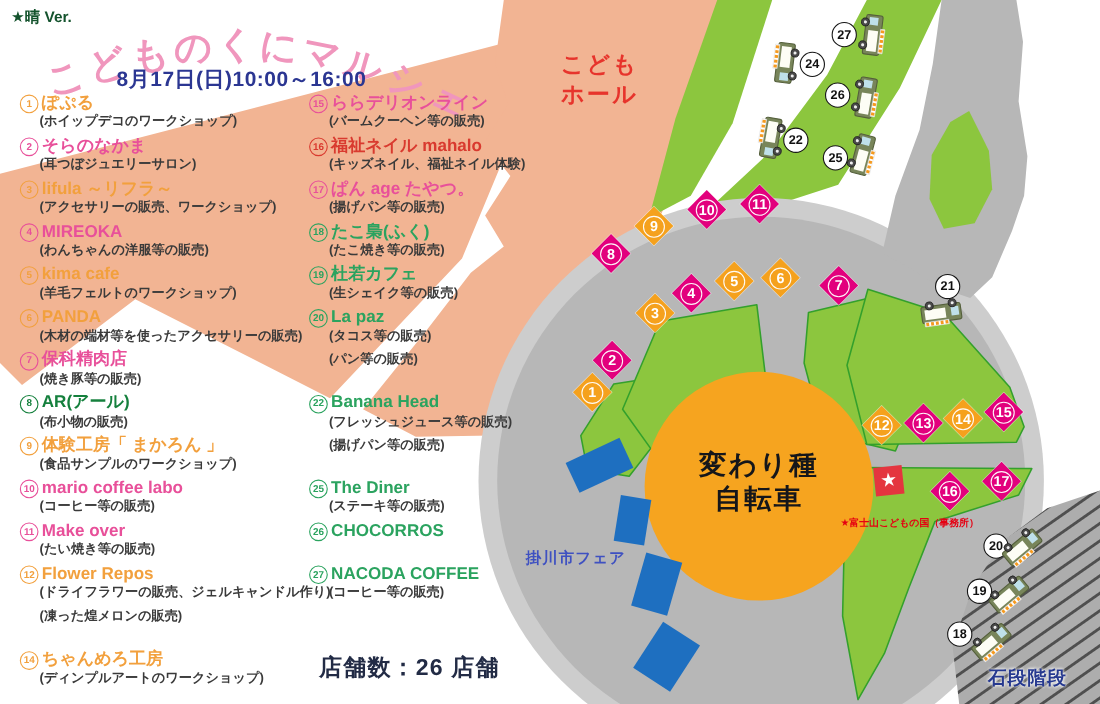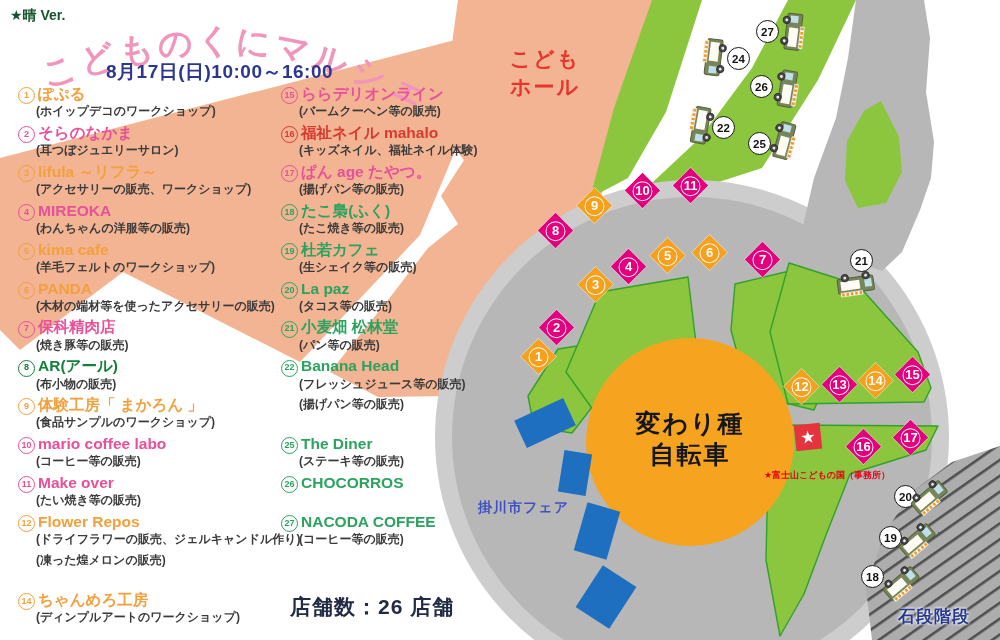--- a/index.html
+++ b/index.html
@@ -175,21 +175,20 @@
       </div>
       <div class="vendor abs" style="left: 281px; top: 241.6px;">
         <div class="vname" style="color: rgb(43, 163, 95);"><span class="vnum">19</span>杜若カフェ</div>
         <div class="vdesc">(生シェイク等の販売)</div>
       </div>
       <div class="vendor abs" style="left: 281px; top: 280.5px;">
         <div class="vname" style="color: rgb(43, 163, 95);"><span class="vnum">20</span>La paz</div>
         <div class="vdesc">(タコス等の販売)</div>
       </div>
       <div class="vendor abs" style="left: 281px; top: 319.4px;">
-        <div class="vname" style="color: rgb(43, 163, 95);"><span class="vnum">21</span>小麦畑 松林堂</div>
         <div class="vdesc">(パン等の販売)</div>
       </div>
       <div class="vendor abs" style="left: 281px; top: 358.3px;">
         <div class="vname" style="color: rgb(43, 163, 95);"><span class="vnum">22</span>Banana Head</div>
         <div class="vdesc">(フレッシュジュース等の販売)</div>
       </div>
       <div class="vendor abs" style="left: 281px; top: 397.2px;">
         <div class="vdesc">(揚げパン等の販売)</div>
       </div>
       <div class="vendor abs" style="left: 281px; top: 436.1px;">

